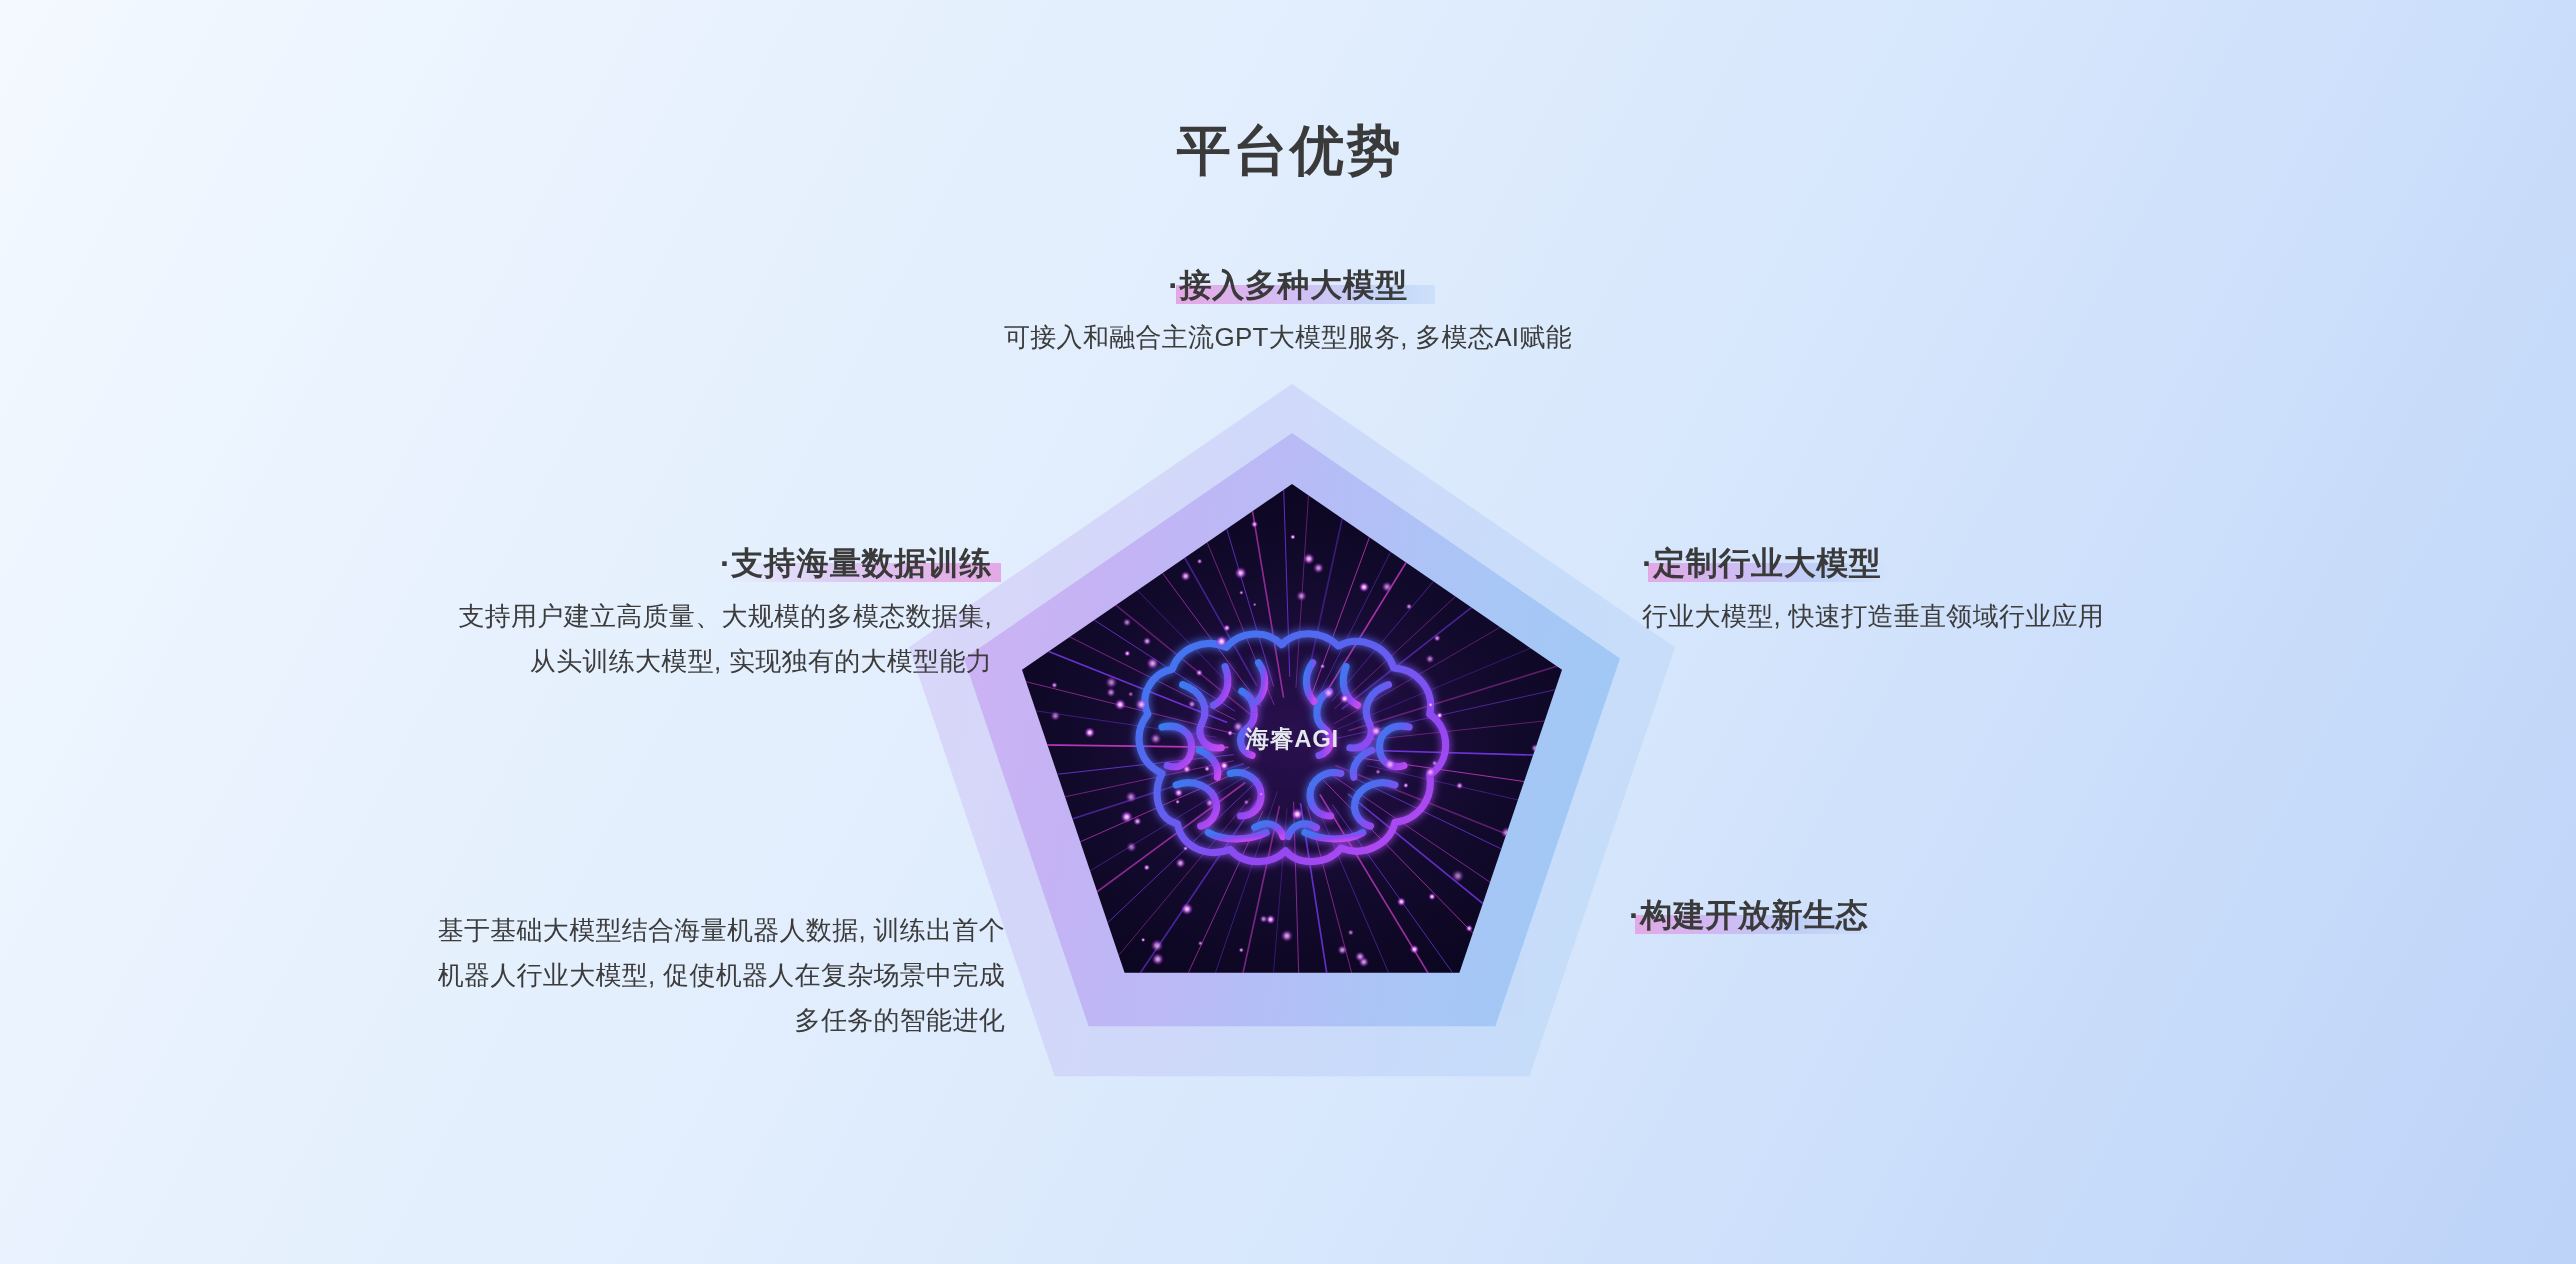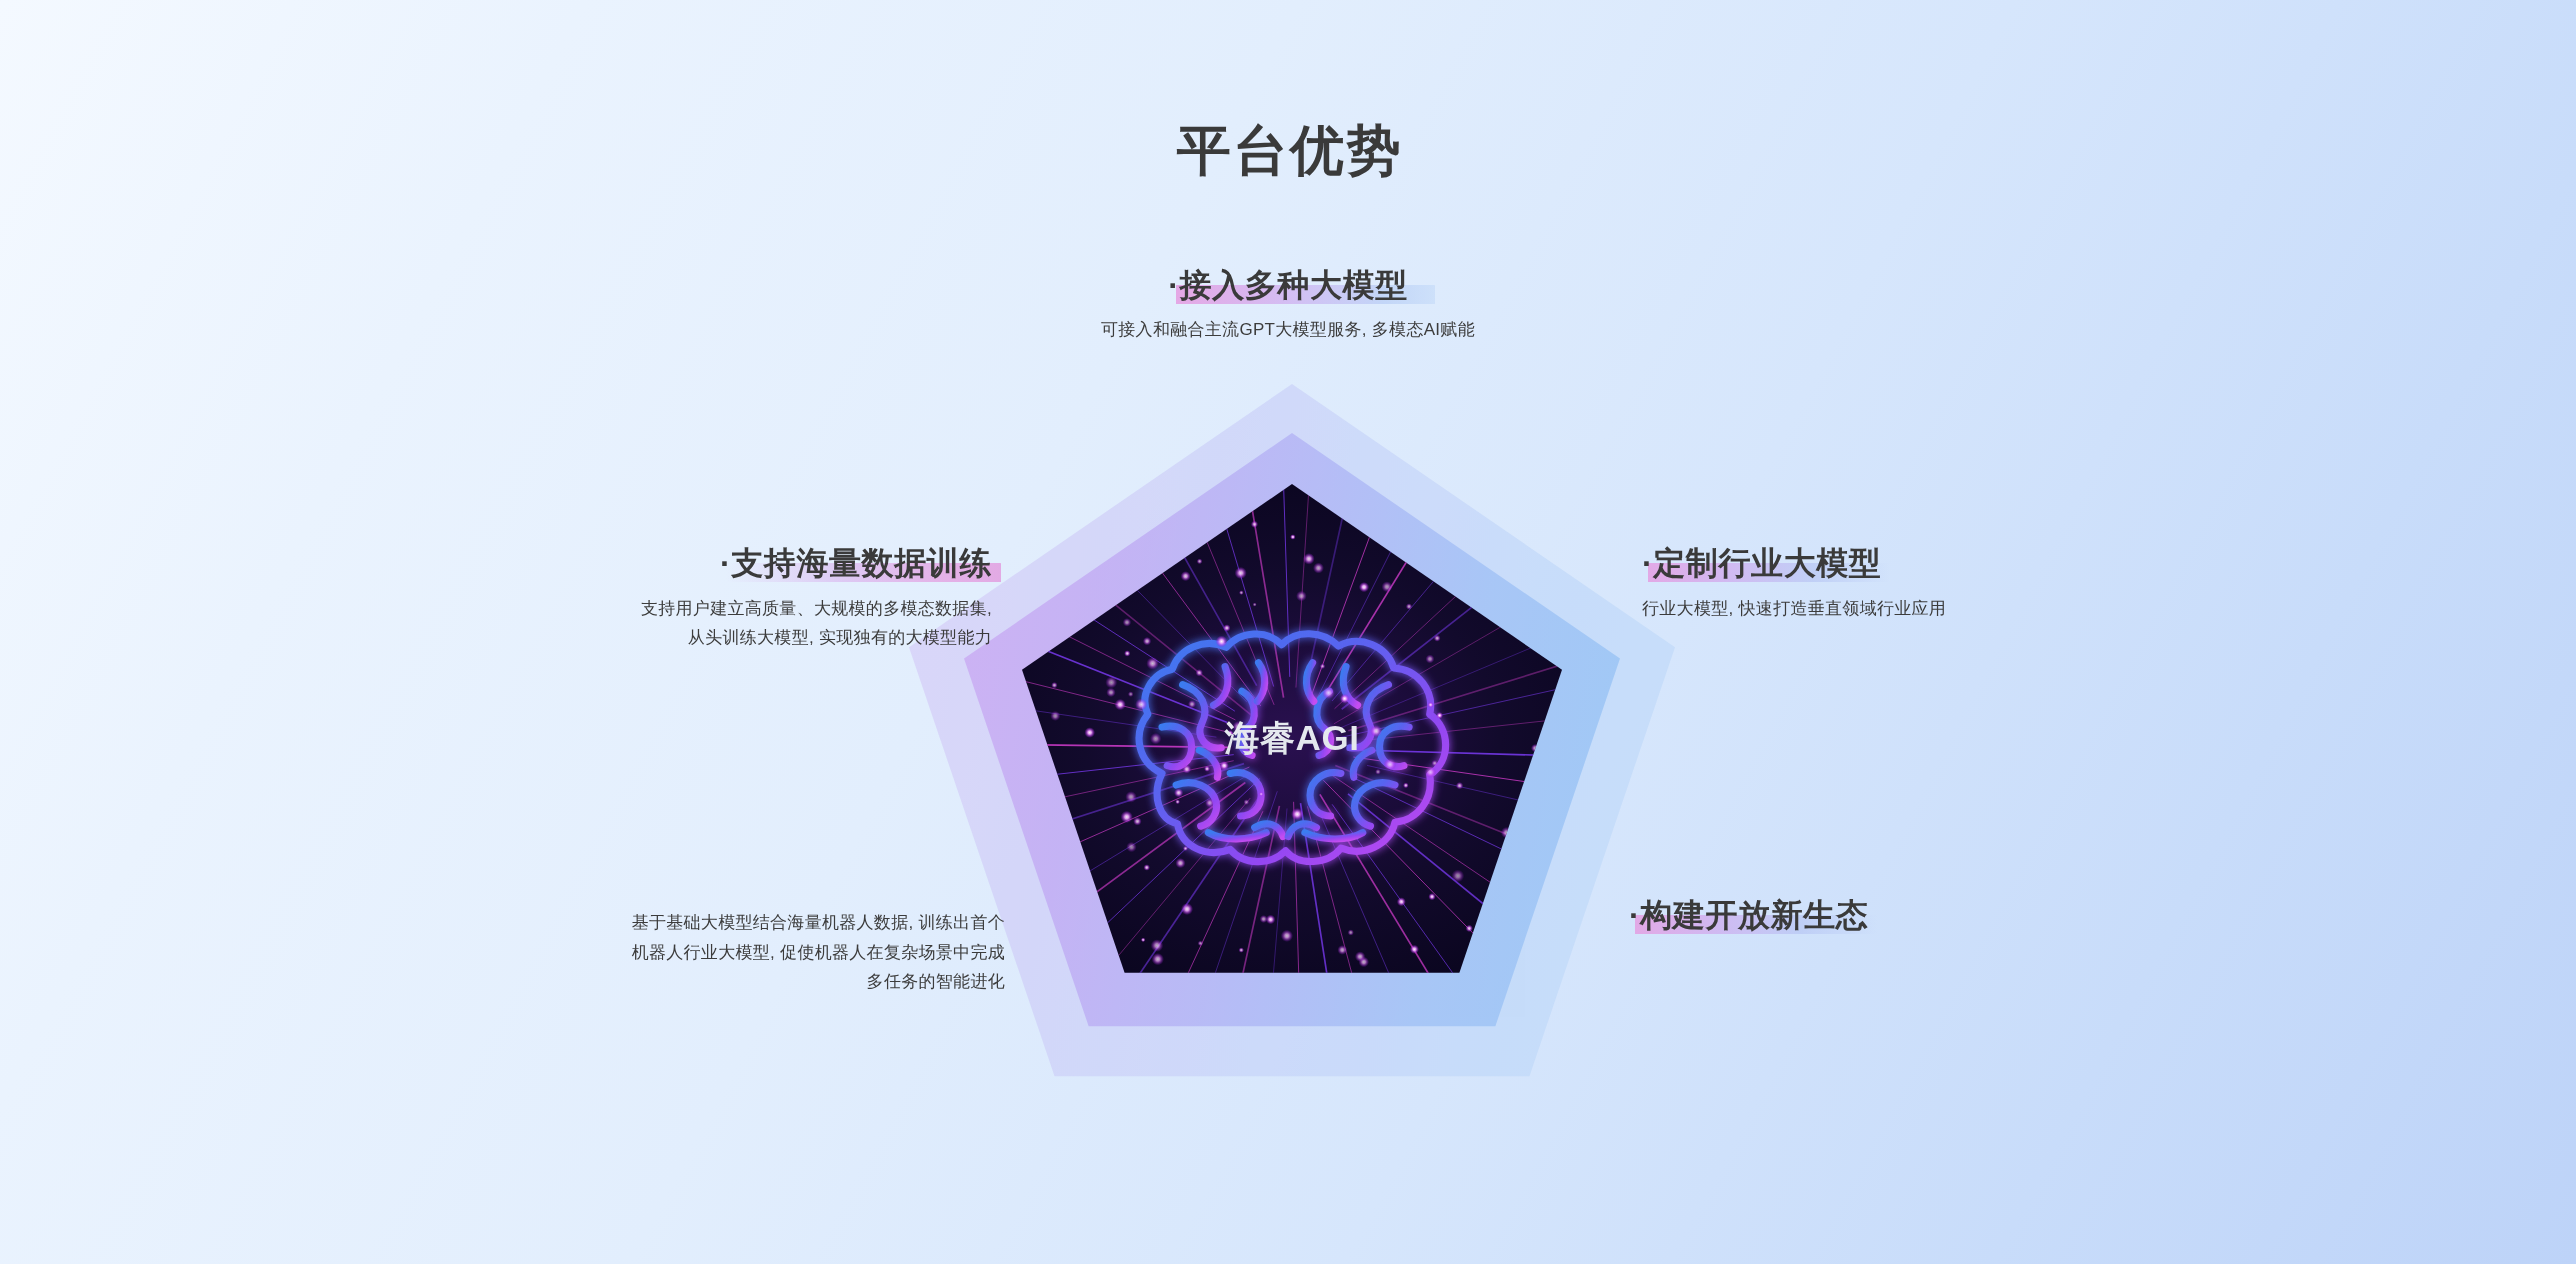--- a/index.html
+++ b/index.html
@@ -47,21 +47,21 @@
   #ray-field{ position:absolute; inset:0; }
   #glow-dots{ position:absolute; inset:0; }
   #brain-wrap{
     position:absolute; left:50%; top:52%;
     transform:translate(-50%,-50%);
     width:399px; height:296px;
   }
   #center-label{
     position:absolute; left:0; top:0; width:540px; height:509px;
     display:flex; align-items:center; justify-content:center;
-    font-size:35px; font-weight:700; letter-spacing:0.6px;
+    font-size:24px; font-weight:700; letter-spacing:0.6px;
     background:linear-gradient(180deg,#b9bdc4 0%,#e9edf2 45%,#cfd4db 70%,#9aa1aa 100%);
     -webkit-background-clip:text; background-clip:text; color:transparent;
     -webkit-text-fill-color:transparent;
     text-shadow:none; pointer-events:none;
   }
 
   
   .feature{ position:absolute; }
   .feat-head{
     position:relative; display:inline-block;
@@ -73,21 +73,21 @@
     position:absolute; left:6.4px; right:-9px; bottom:1.3px; height:19.3px;
     z-index:-1; border-radius:0.6px;
   }
   .right-align .feat-head .bar{
     background:linear-gradient(90deg,rgba(200,170,240,0) 0%,rgba(216,171,236,.55) 42%,rgba(228,163,226,.80) 78%,rgba(226,158,224,.85) 100%);
   }
   .left-align .feat-head .bar{
     background:linear-gradient(90deg,rgba(228,158,226,.85) 0%,rgba(206,170,238,.72) 35%,rgba(176,190,242,.55) 68%,rgba(168,198,243,0) 100%);
   }
   .feat-body{
-    font-size:17px; color:#3c3c3c; line-height:1.72; letter-spacing:0.3px;
+    font-size:26px; color:#3c3c3c; line-height:1.72; letter-spacing:0.3px;
     white-space:nowrap;
   }
   .right-align{ text-align:right; }
   .left-align{ text-align:left; }
 
   #feature-top{ left:773px; top:268px; width:1030px; text-align:center; }
   #feature-top .feat-head .bar{
     background:linear-gradient(90deg,rgba(229,158,226,.88) 0%,rgba(205,171,239,.70) 45%,rgba(172,196,243,.55) 80%,rgba(168,200,244,.30) 100%);
     left:7.7px; right:-27px;
   }

